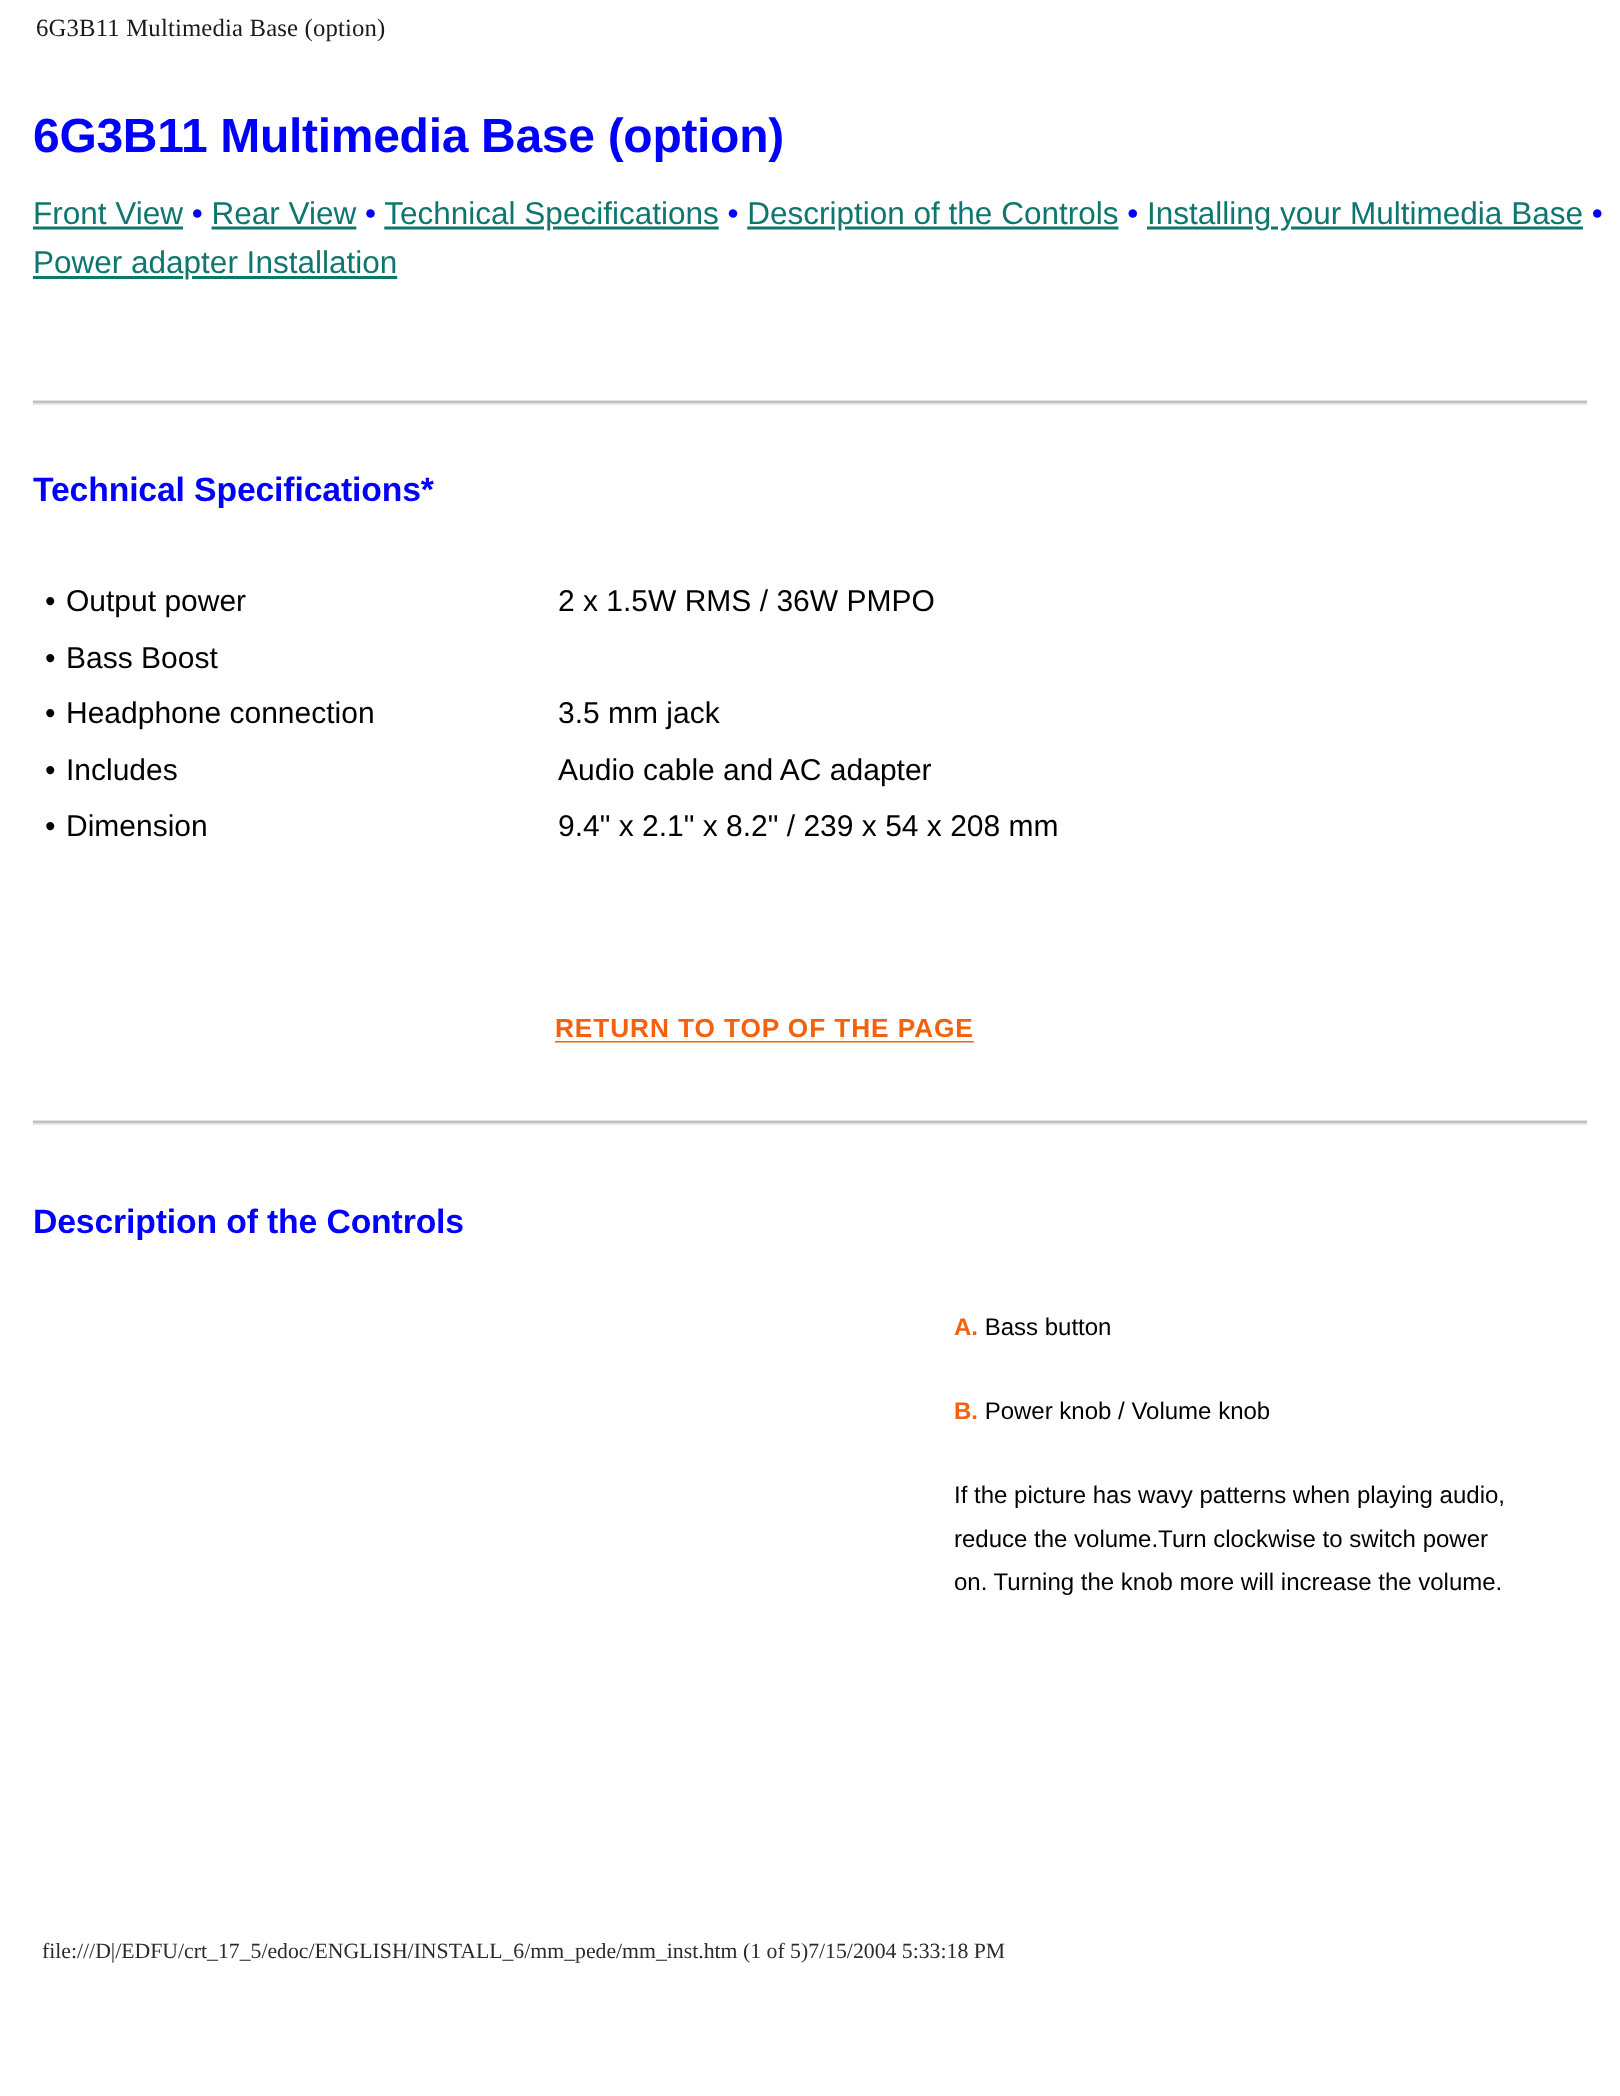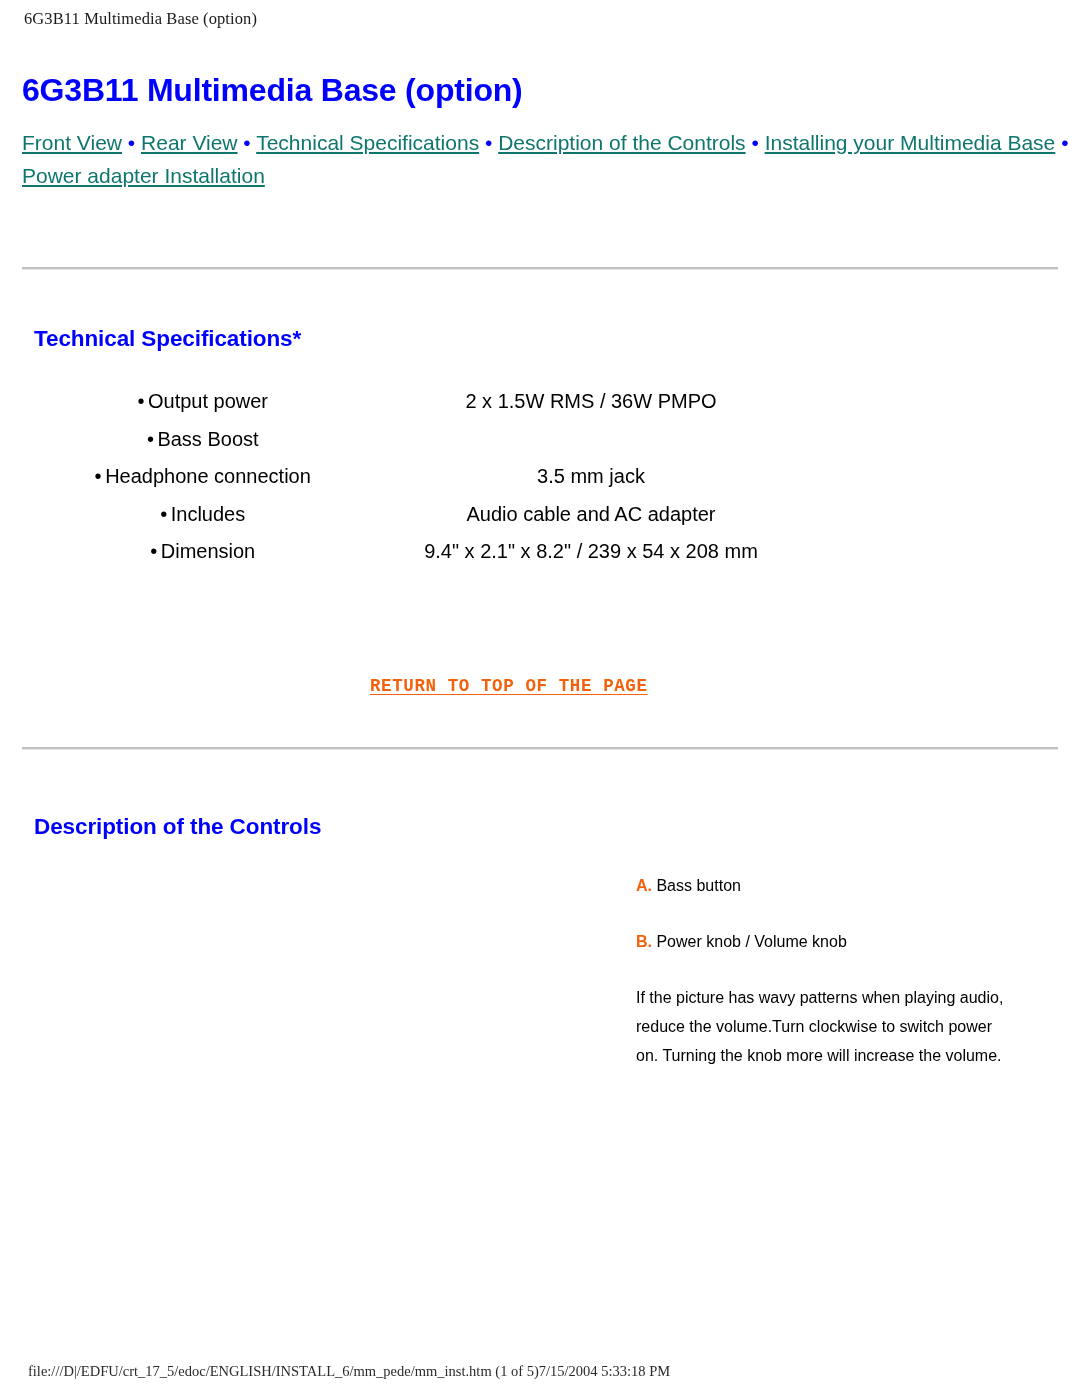--- a/index.html
+++ b/index.html
@@ -86,21 +86,21 @@
   .rule-wrap {
     position: absolute;
     left: 22px;
     width: 1036px;
   }
   #rule-1 { top: 267px; }
   #rule-2 { top: 747px; }
 
   
   h2.section-title {
-    margin: 12px;
+    margin: 0;
     padding: 0;
     font-size: 22.5px;
     font-weight: bold;
     color: #0000ff;
     line-height: 28px;
     letter-spacing: -0.1px;
   }
 
   #tech-specs-heading {
     position: absolute;
@@ -121,21 +121,20 @@
     width: 780px;
     border-collapse: collapse;
   }
   .spec-table td {
     font-size: 20px;
     line-height: 37.5px;
     padding: 0;
     vertical-align: top;
     color: #000000;
     white-space: nowrap;
-    text-align: center;
   }
   .spec-table td.label {
     width: 342px;
   }
   .spec-table td.value {
     width: 438px;
   }
   .bullet {
     display: inline-block;
     width: 14px;
@@ -149,21 +148,20 @@
     left: 370px;
     font-size: 17.5px;
     font-weight: bold;
     letter-spacing: 0.6px;
     color: #f4610d;
   }
   .return-top a {
     color: #f4610d;
     text-decoration: underline;
     text-underline-offset: 3px;
-    font-family: Liberation Mono, monospace;
   }
 
   
   .controls-body {
     position: absolute;
     top: 871px;
     left: 636px;
     width: 380px;
     font-size: 16px;
     line-height: 29px;
@@ -176,21 +174,21 @@
     margin-top: 27px;
   }
   .marker {
     color: #f4610d;
     font-weight: bold;
   }
 
   
   .footer {
     position: absolute;
-    top: 1362px;
+    top: 1292px;
     left: 28px;
     font-family: "Liberation Serif", serif;
     font-size: 14.5px;
     line-height: 18px;
     color: #2a2a2a;
     white-space: nowrap;
   }
 </style>
 </head>
 <body>

